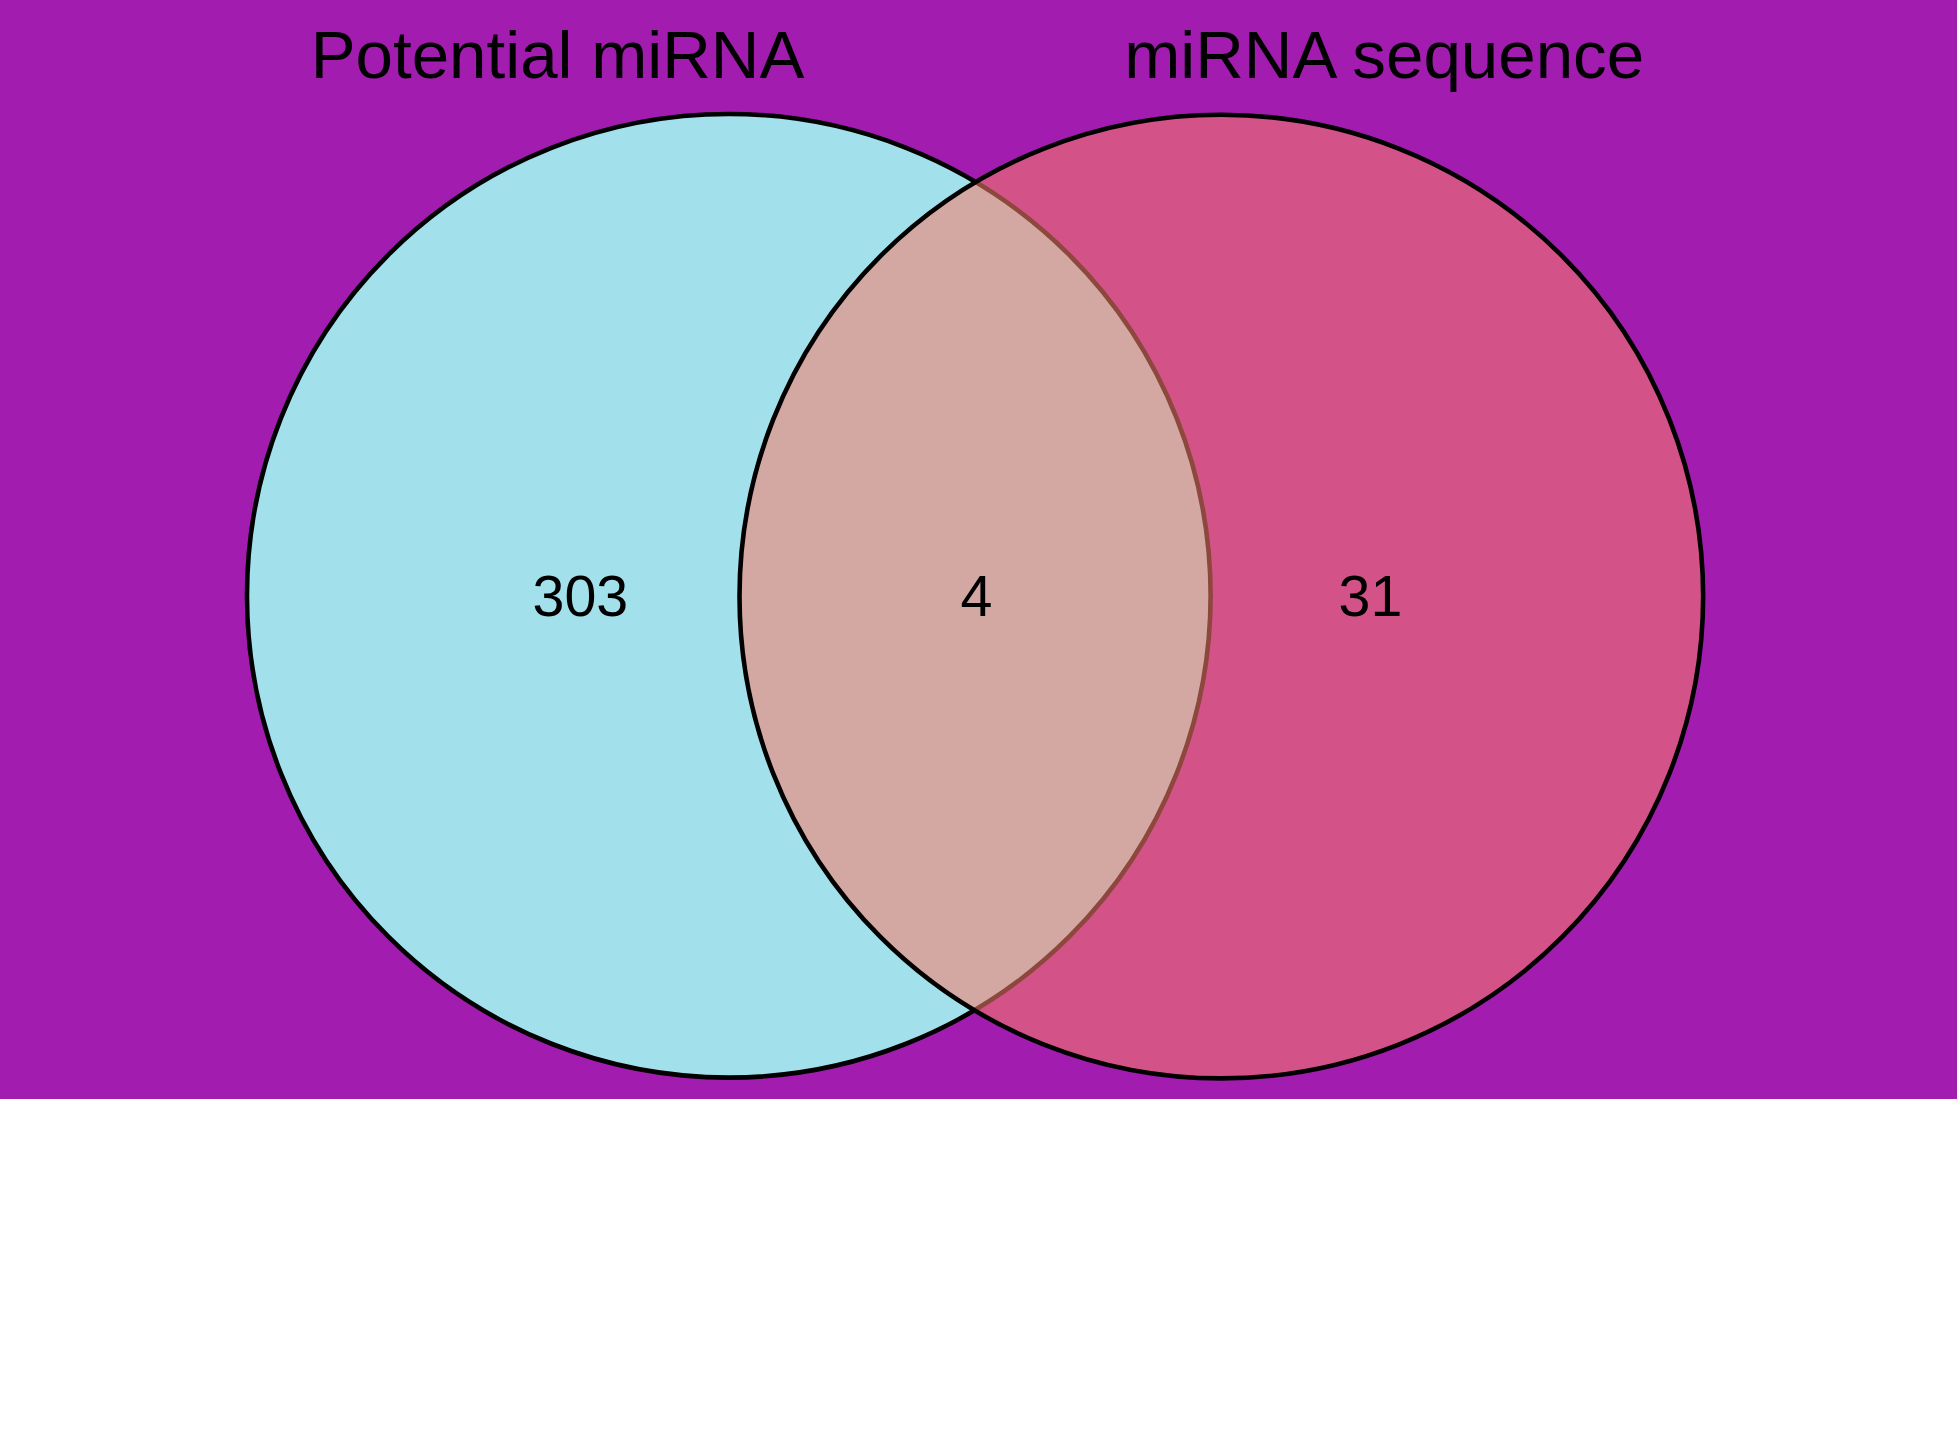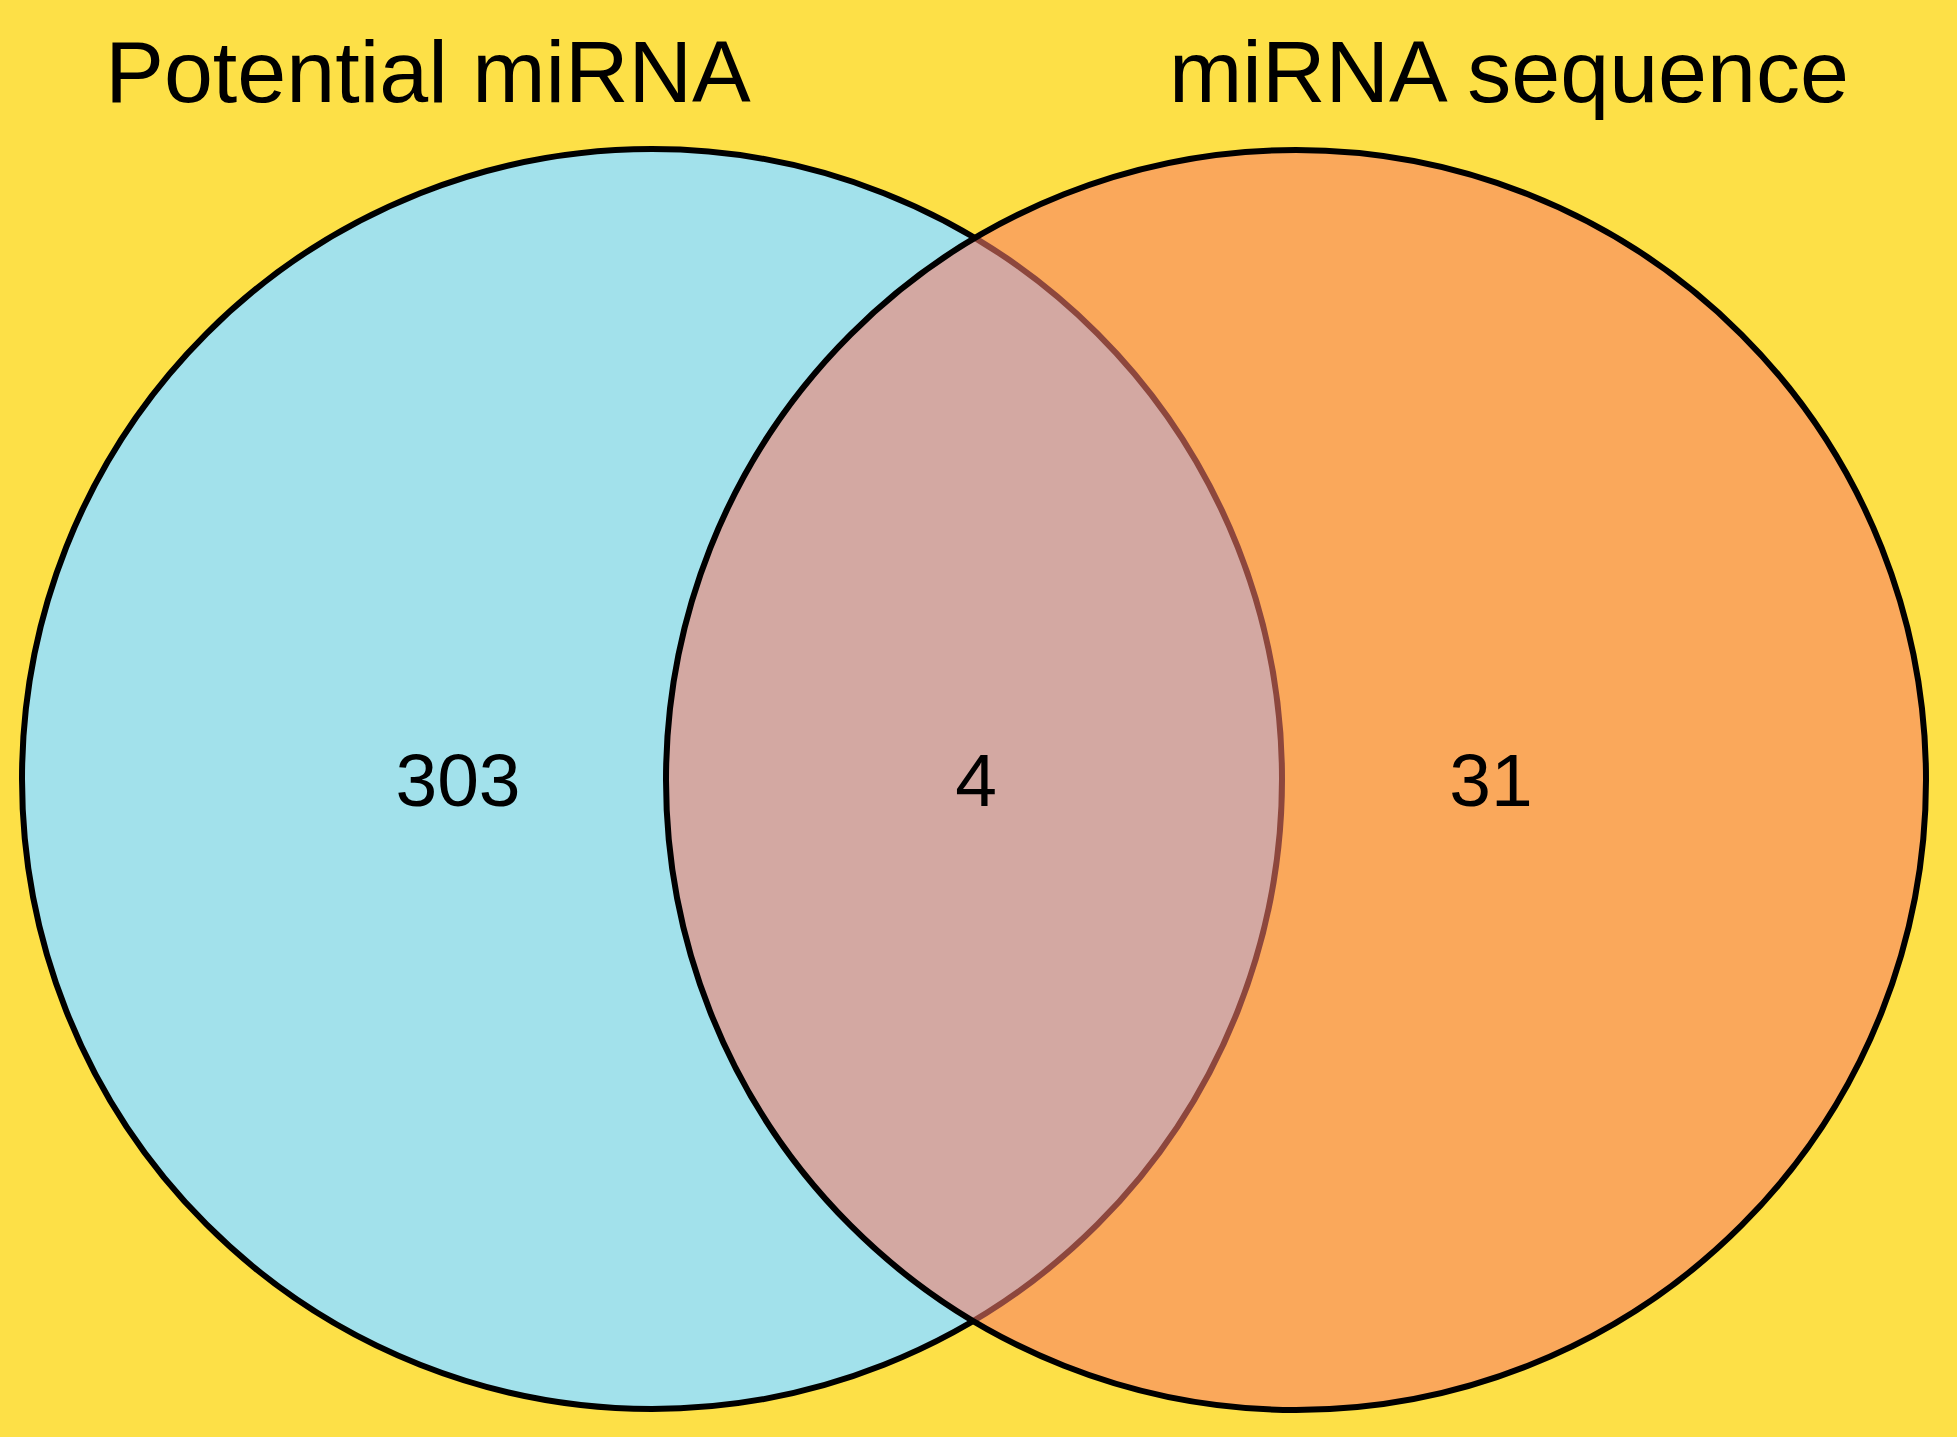--- a/index.html
+++ b/index.html
@@ -3,22 +3,22 @@
 <meta charset="utf-8">
 <style>
   html, body {
     margin: 0;
     padding: 0;
     background: #ffffff;
   }
   .stage {
     position: relative;
     width: 1957px;
-    height: 1437px;
-    background: #fde047;
+    height: 1099px;
+    background: #a21caf;
     overflow: hidden;
   }
   .stage svg {
     position: absolute;
     left: 0;
     top: 0;
     width: 100%;
     height: 100%;
   }
   .venn-title {

